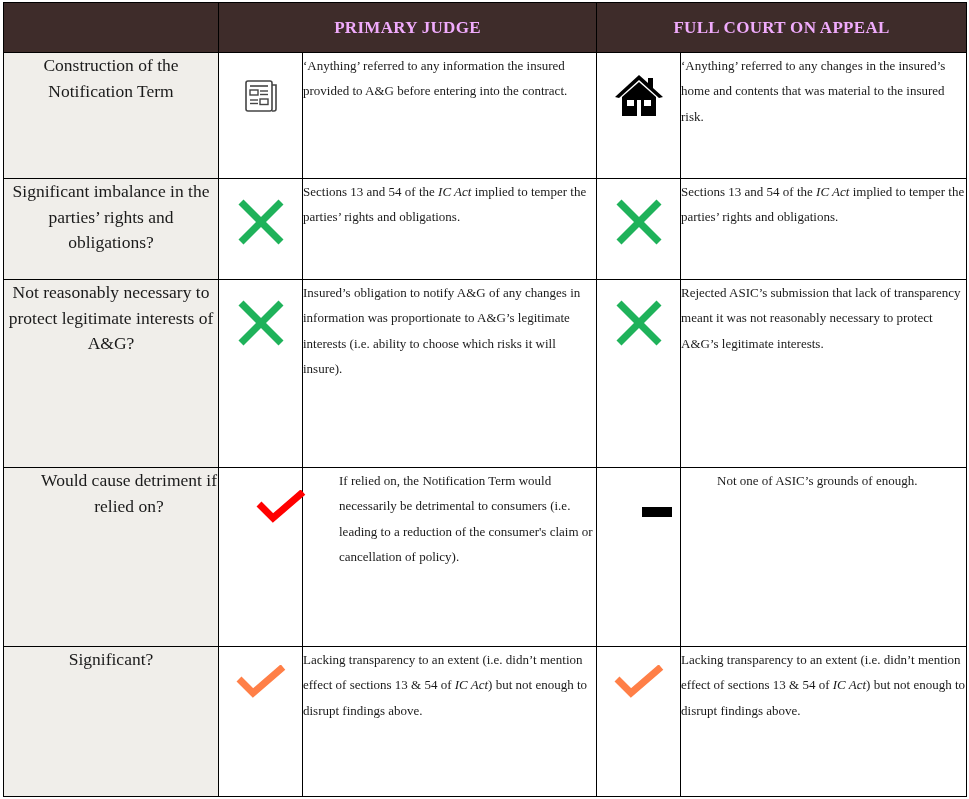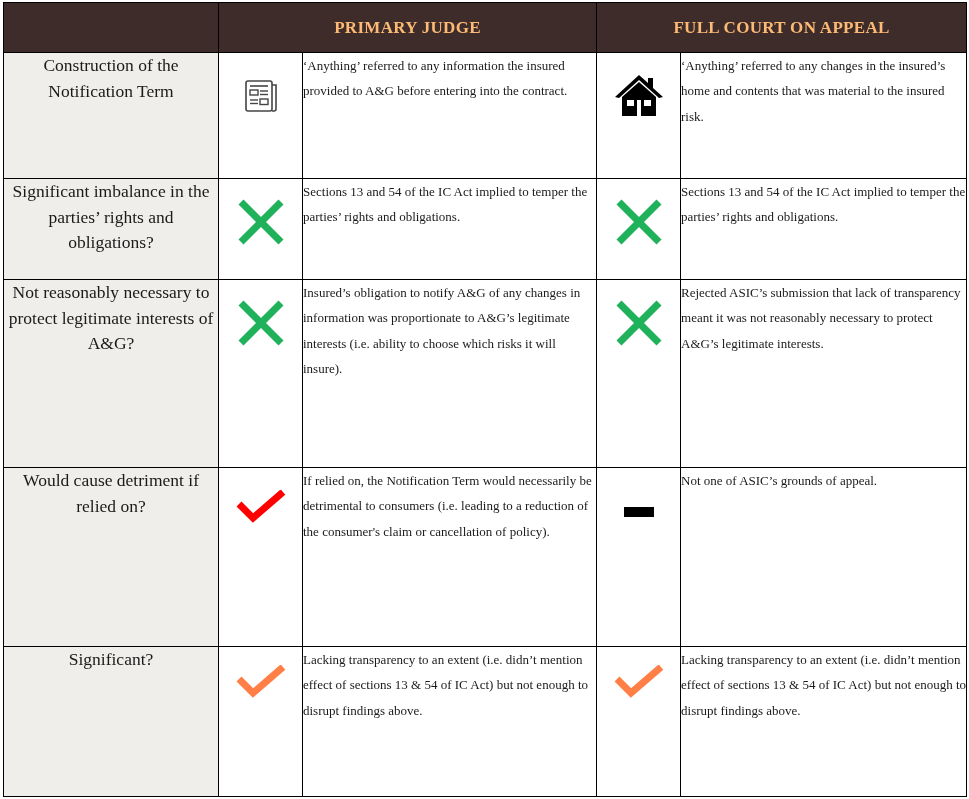--- a/index.html
+++ b/index.html
@@ -6,33 +6,33 @@
     body { width: 969px; height: 799px; position: relative; overflow: hidden;
       font-family: "Liberation Serif", "DejaVu Serif", serif; color: #1a1a1a; }
     table.cmp { position: absolute; left: 3px; top: 2px; border-collapse: collapse;
       table-layout: fixed; width: 963px; }
     table.cmp td, table.cmp th { border: 1.5px solid #000; padding: 0; vertical-align: top; }
     col.c-label { width: 215px; }
     col.c-icon1 { width: 84px; }
     col.c-text1 { width: 294px; }
     col.c-icon2 { width: 84px; }
     col.c-text2 { width: 286px; }
-    tr.hdr th { background: #3e2c2a; color: #fdba74; height: 49px; font-weight: bold;
+    tr.hdr th { background: #3e2c2a; color: #f0abfc; height: 49px; font-weight: bold;
       font-size: 17px; letter-spacing: 0.3px; text-align: center; vertical-align: middle; }
     td.label { background: #f0eeea; text-align: center; font-size: 17.5px; line-height: 25.5px;
       padding-top: 14px; padding-left: 8px; padding-right: 8px; margin-top: 39px; }
     td.text { font-size: 13px; line-height: 25.3px; padding: 14px 8px 0 10px; text-align: left; }
     td.icon { text-align: center; }
     td.icon svg { display: block; margin: 0 auto; }
     tr.r1 td { height: 125px; }
     tr.r2 td { height: 100px; }
     tr.r3 td { height: 187px; }
-    tr.r4 td { height: 178px; }
+    tr.r4 td { height: 178px; padding-left: 36px; }
     tr.r5 td { height: 149px; }
-    .ital { }
+    .ital { font-style: italic; }
   </style>
 </head>
 <body>
 
 <table class="cmp">
   <colgroup>
     <col class="c-label">
       <col class="c-icon1">
       <col class="c-text1">
       <col class="c-icon2">
@@ -115,21 +115,21 @@
       <svg width="52" height="40" viewBox="0 0 52 40" style="margin-top:22px">
         <polyline points="4,14 18,28 48,2" fill="none" stroke="#ff0000" stroke-width="7"></polyline>
       </svg>
     </td>
     <td class="text">If relied on, the Notification Term would necessarily be detrimental to consumers (i.e. leading to a reduction of the consumer's claim or cancellation of policy).</td>
     <td class="icon">
       <svg width="32" height="12" viewBox="0 0 32 12" style="margin-top:38px">
         <rect x="1" y="1" width="30" height="10" fill="#000"></rect>
       </svg>
     </td>
-    <td class="text">Not one of ASIC’s grounds of appeal.</td>
+    <td class="text">Not one of ASIC’s grounds of enough.</td>
   </tr>
 
   <tr class="r5">
     <td class="label">Significant?</td>
     <td class="icon">
       <svg width="52" height="40" viewBox="0 0 52 40" style="margin-top:18px">
         <polyline points="4,14 18,28 48,2" fill="none" stroke="#ff7f47" stroke-width="7"></polyline>
       </svg>
     </td>
     <td class="text"><span>Lacking transparency to an extent (i.e. didn’t mention effect of sections 13 &amp; 54 of </span><span class="ital">IC Act</span><span>) but not enough to disrupt findings above.</span></td>

